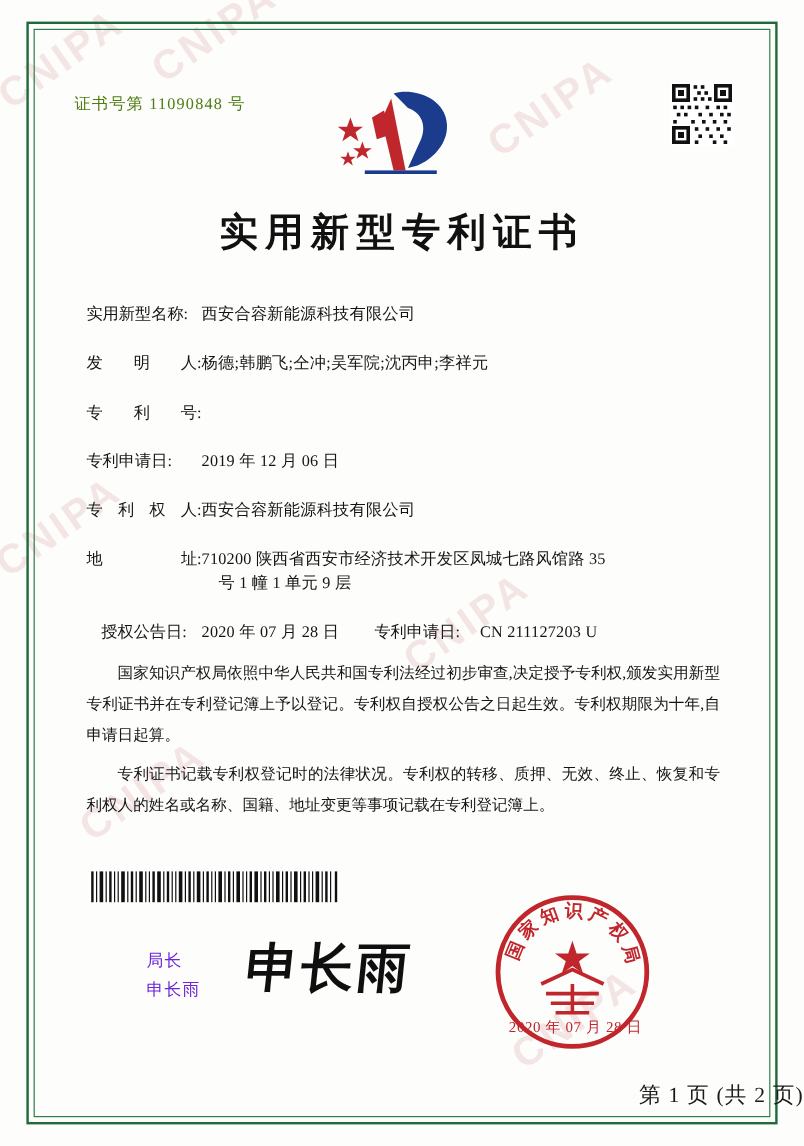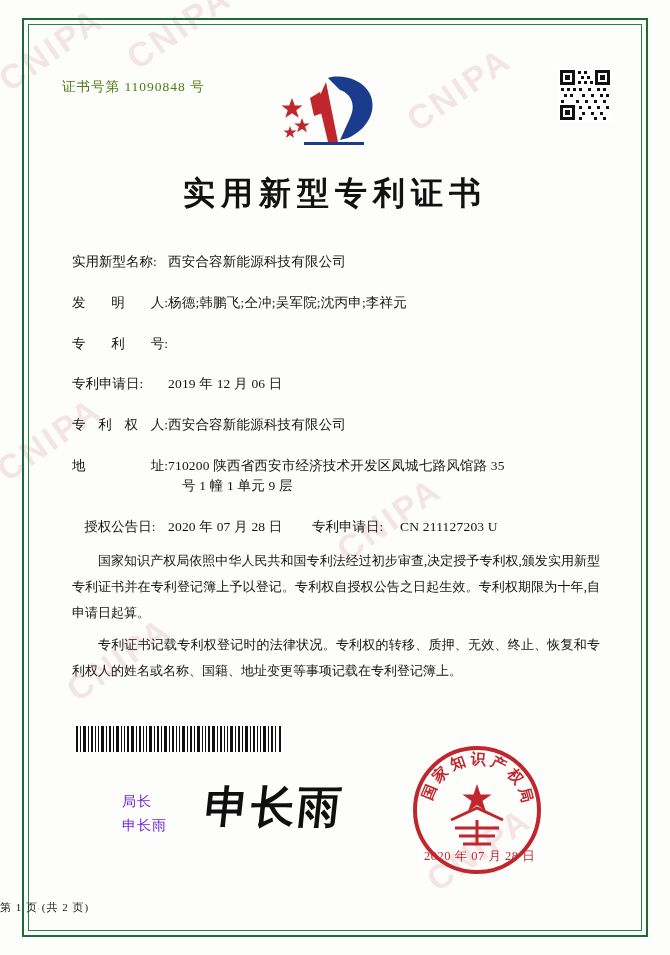--- a/index.html
+++ b/index.html
@@ -209,22 +209,22 @@
     color: #c0272d;
     letter-spacing: 0.5px;
     font-family: "Liberation Serif", serif;
   }
 
   
   .footer {
     position: absolute;
     left: 0; right: 0;
     top: 900px;
-    text-align: left;
-    font-size: 11px;
+    text-align: right;
+    font-size: 18px;
     color: #1a1a1a;
     letter-spacing: 1px;
   }
 </style>
 </head>
 <body>
 
 <div class="page">
 
   <div class="watermark wm1">CNIPA</div>

